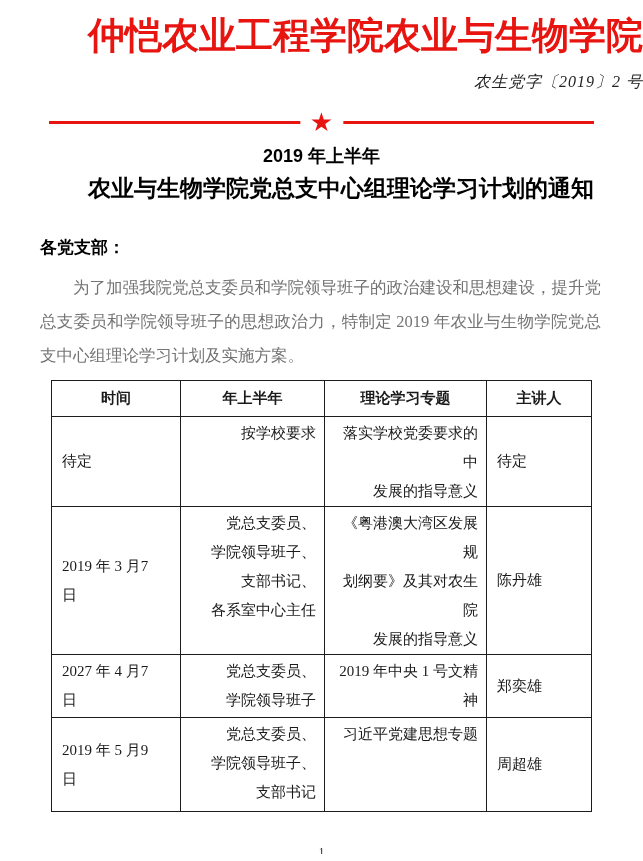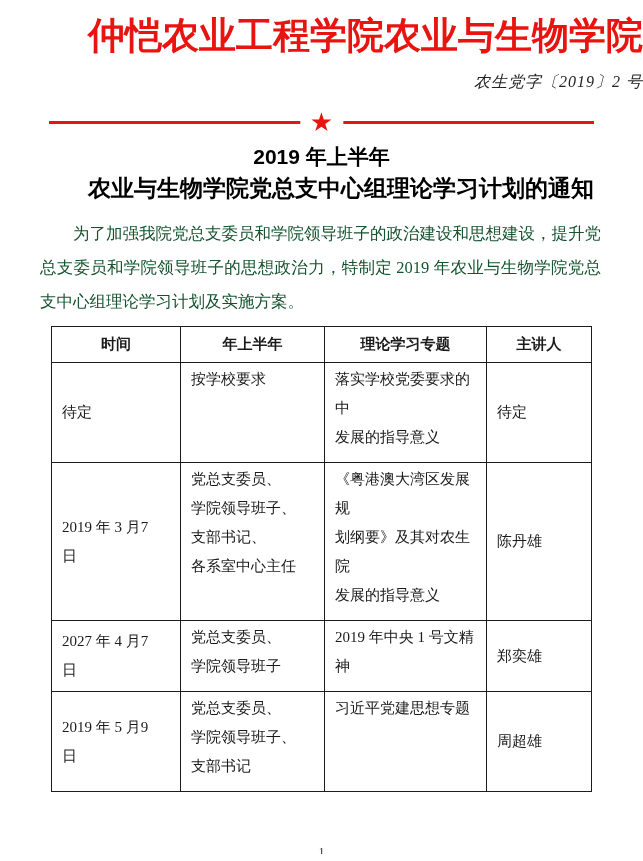--- a/index.html
+++ b/index.html
@@ -23,43 +23,43 @@
   .rule-star {
     position: absolute; left: 50%; top: 50%; transform: translate(-50%, -52%);
     background: #fff; padding: 0 10px; color: var(--red);
     font-size: 26px; line-height: 1;
     font-family: "DejaVu Sans", sans-serif;
   }
   .title-block {
     margin-top: 17px; text-align: center; color: #000; font-weight: bold;
     font-family: "Liberation Sans", "DejaVu Sans", sans-serif;
   }
-  .title-line1 { font-size: 21px; line-height: 31px; }
+  .title-line1 { font-size: 18px; line-height: 31px; }
   .title-line2 { font-size: 23px; line-height: 33px; padding-left: 39px; }
   .salutation {
     margin: 31px 0 0 40px; font-size: 17px; font-weight: bold; color: #000;
     font-family: "Liberation Sans", "DejaVu Sans", sans-serif;
   }
   .body-paragraph {
     margin: 12px 42px 0 40px; font-size: 16.5px; line-height: 34px;
-    text-align: justify; text-indent: 2em; color: #14532d;
+    text-align: justify; text-indent: 2em; color: #737373;
   }
   .schedule-table {
     margin: 7px auto 0; width: 540px; border-collapse: collapse;
     table-layout: fixed; font-size: 15px; color: #1a1a1a;
   }
   .schedule-table th, .schedule-table td { border: 1px solid var(--border); }
   .schedule-table th {
     font-weight: bold; height: 36px; text-align: center; vertical-align: middle;
   }
   .schedule-table td { line-height: 29px; white-space: pre-line; }
   .w-time { width: 129px; } .w-part { width: 144px; }
   .w-topic { width: 162px; } .w-speaker { width: 105px; }
   .col-time, .col-speaker { text-align: left; vertical-align: middle; padding: 2px 10px; }
-  .col-participants, .col-topic { text-align: left; vertical-align: top; padding: 2px 8px 10px 10px; }
+  .col-participants, .col-topic { text-align: right; vertical-align: top; padding: 2px 8px 0 10px; }
   tbody tr:nth-child(1) { height: 58px; }
   tbody tr:nth-child(2) { height: 124px; }
   tbody tr:nth-child(3) { height: 58px; }
   tbody tr:nth-child(4) { height: 94px; }
   .page-number {
     position: absolute; top: 845px; left: 0; right: 0; height: 9px;
     overflow: hidden; text-align: center; font-size: 11px; color: #222;
   }
 </style>
 </head>
@@ -73,20 +73,21 @@
 
   <div class="rule">
     <span class="rule-star">★</span>
   </div>
 
   <div class="title-block">
     <div class="title-line1">2019 年上半年</div>
     <div class="title-line2">农业与生物学院党总支中心组理论学习计划的通知</div>
   </div>
 
+  <div class="salutation">各党支部：</div>
 
   <div class="body-paragraph">为了加强我院党总支委员和学院领导班子的政治建设和思想建设，提升党总支委员和学院领导班子的思想政治力，特制定 2019 年农业与生物学院党总支中心组理论学习计划及实施方案。</div>
 
   <table class="schedule-table">
     <colgroup>
       <col class="w-time">
         <col class="w-part">
         <col class="w-topic">
         <col class="w-speaker">
     </colgroup>

